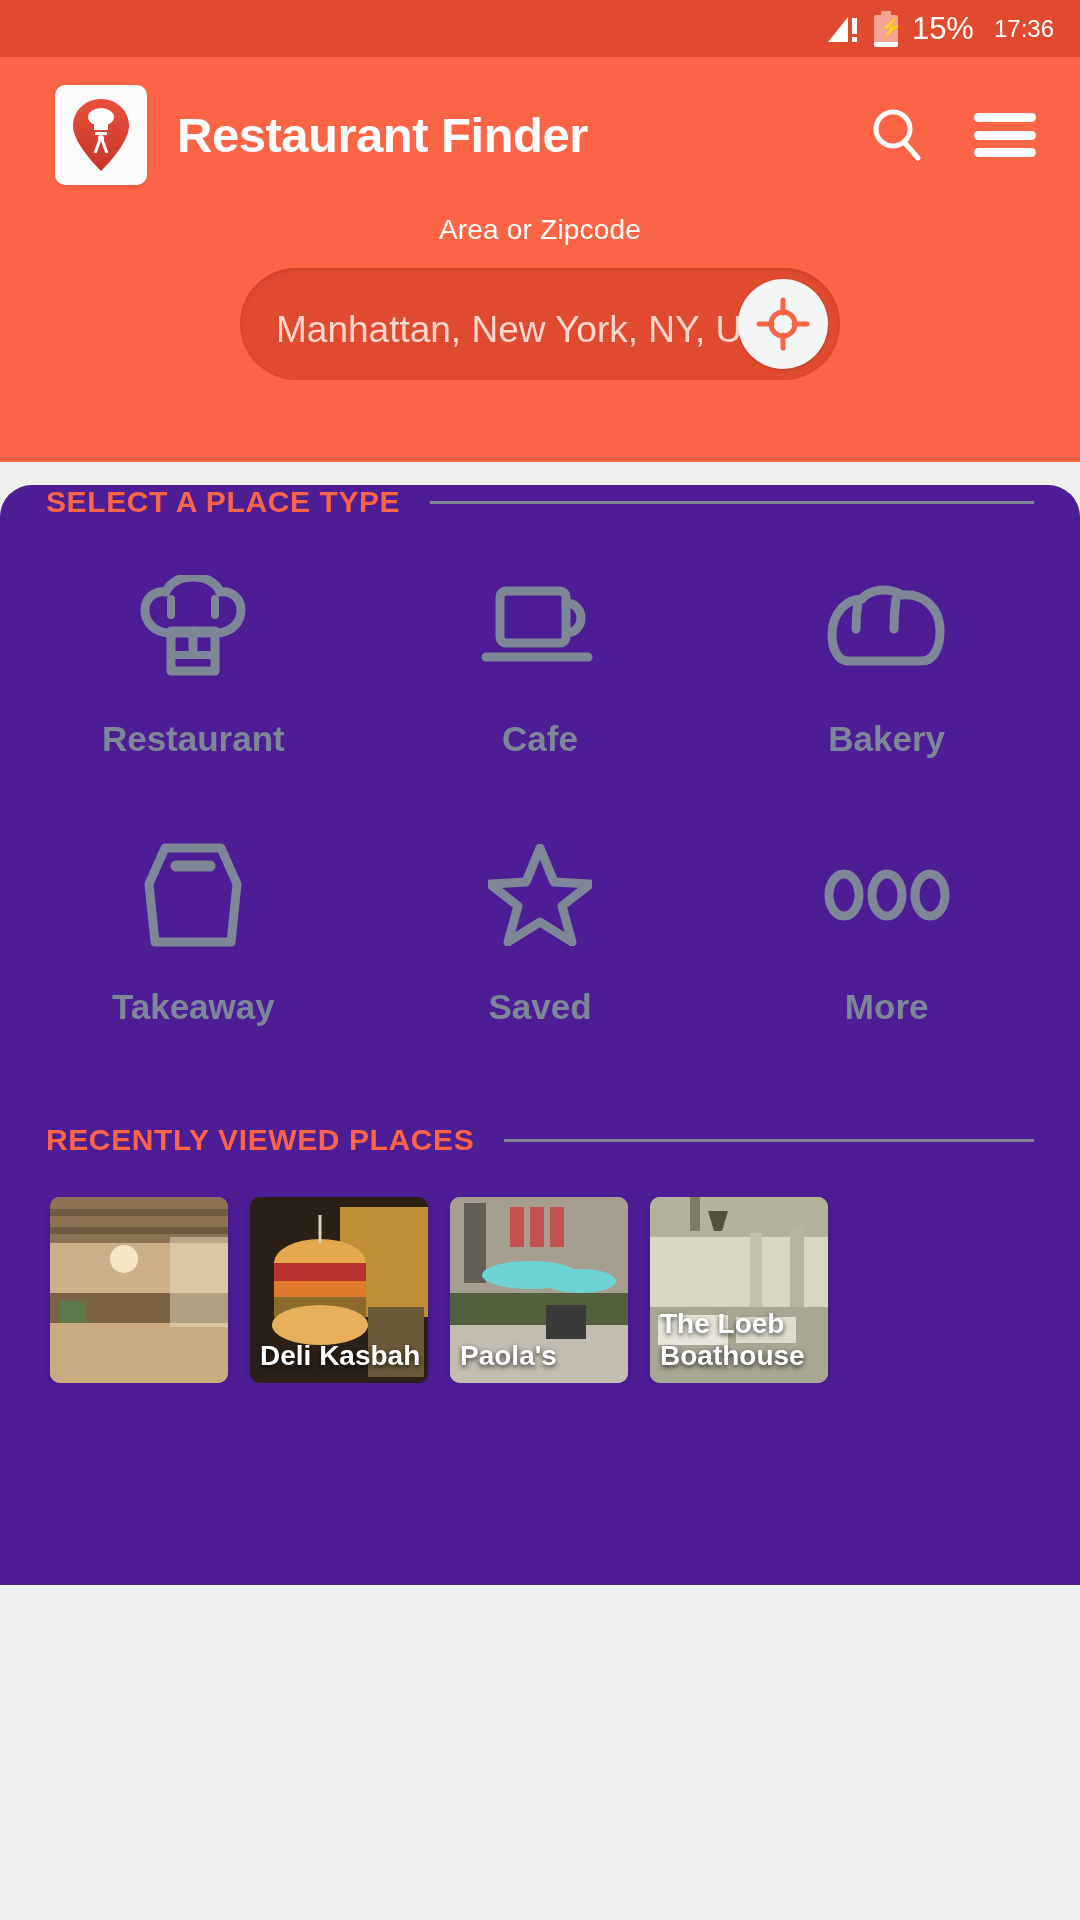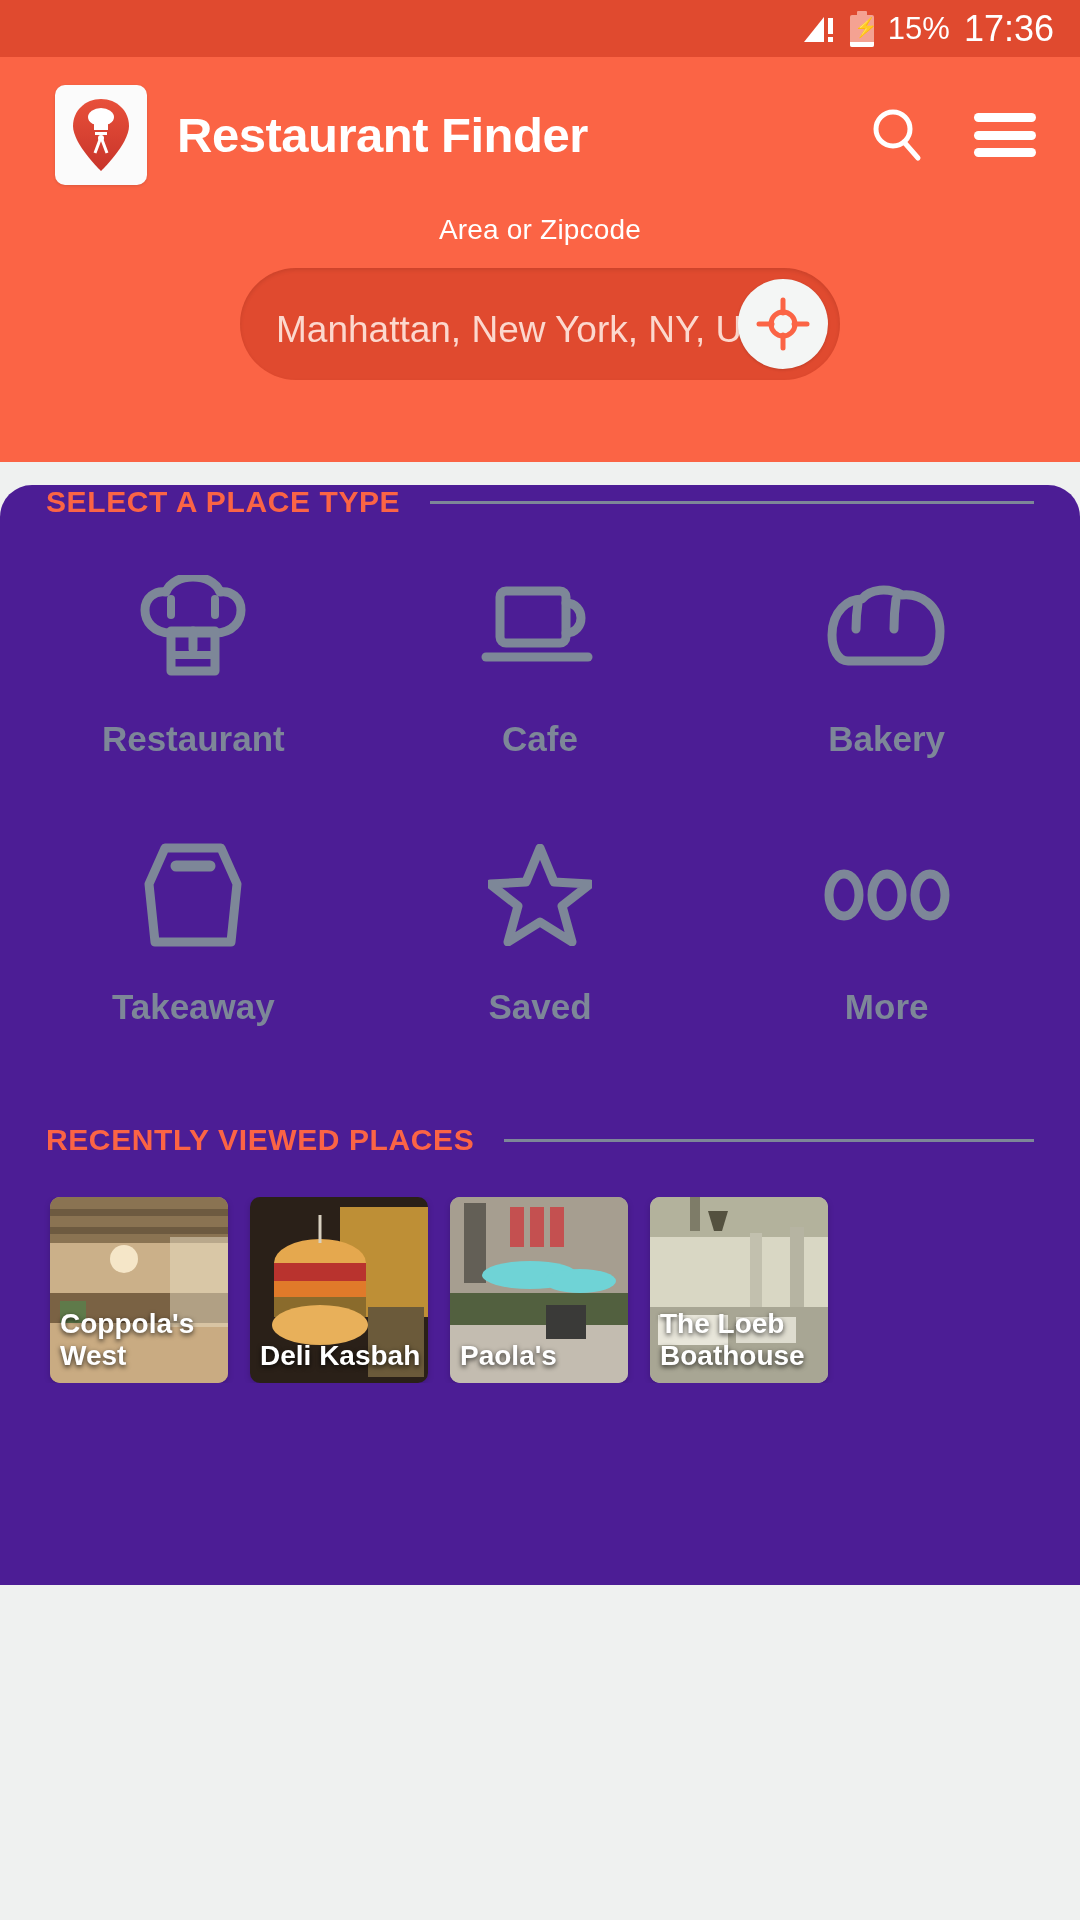--- a/index.html
+++ b/index.html
@@ -32,21 +32,22 @@
   }
   .sb-batt .bolt{
     position:absolute; top:7px; left:5px; width:14px; height:20px;
     color:#fff; font-size:19px; line-height:20px; text-align:center;
   }
   .sb-text{
     color:#ffffff; font-size:31px; font-weight:400; letter-spacing:0px;
     white-space:nowrap;
   }
   .sb-time{
-    color:#ffffff; font-size:36px; font-weight:500; white-space:nowrap;
+    color:#ffffff; font-size:24px; font-weight:500; white-space:nowrap;
+    margin-left:6px;
   }
 
   
   .header{
     background:#fb6445; position:relative;
     padding:0 0 0 0; height:405px;
   }
   .header-top{
     display:flex; align-items:center; padding:28px 34px 0 55px;
   }
@@ -310,21 +311,20 @@
           <rect y="12" width="178" height="7" fill="#6d5a40"></rect>
           <rect y="30" width="178" height="7" fill="#6d5a40"></rect>
           <rect y="46" width="178" height="78" fill="#cbb089"></rect>
           <circle cx="74" cy="62" r="14" fill="#f5e6c8"></circle>
           <rect x="0" y="96" width="178" height="30" fill="#7a6244"></rect>
           <rect x="0" y="126" width="178" height="60" fill="#c9ab82"></rect>
           <rect x="120" y="40" width="58" height="90" fill="#e8ddc4" opacity="0.5"></rect>
           <rect x="10" y="104" width="26" height="22" fill="#5f7a4a"></rect>
         </svg>
       </span>
-      <span class="card-name">Coppola's West</span>
     </div>
 
     <div class="card">
       <span class="card-img">
         <svg width="178" height="186" viewBox="0 0 178 186" preserveAspectRatio="none">
           <rect width="178" height="186" fill="#2a2018"></rect>
           <rect x="90" y="10" width="88" height="110" fill="#d8a33c" opacity="0.85"></rect>
           <ellipse cx="70" cy="66" rx="46" ry="24" fill="#e5a84e"></ellipse>
           <rect x="24" y="66" width="92" height="20" fill="#b9332e"></rect>
           <rect x="24" y="84" width="92" height="18" fill="#e07a2a"></rect>

